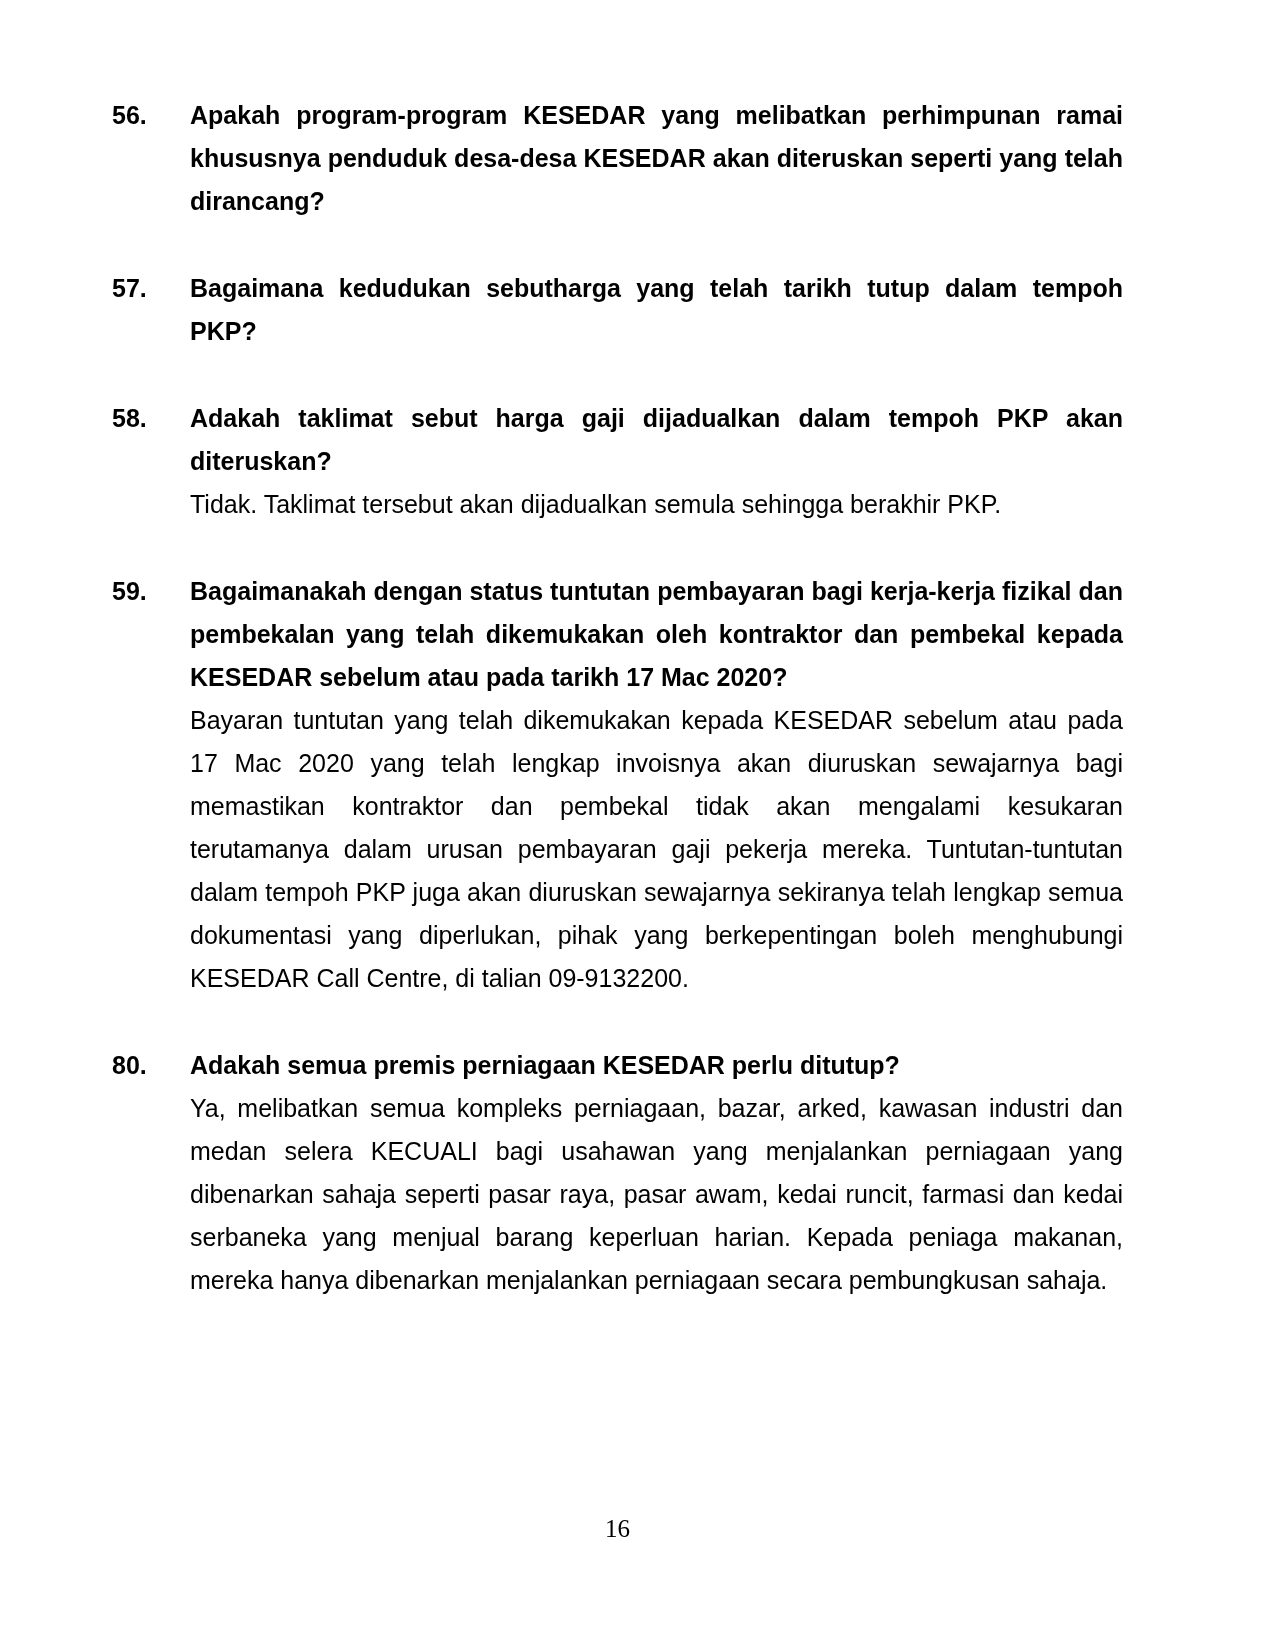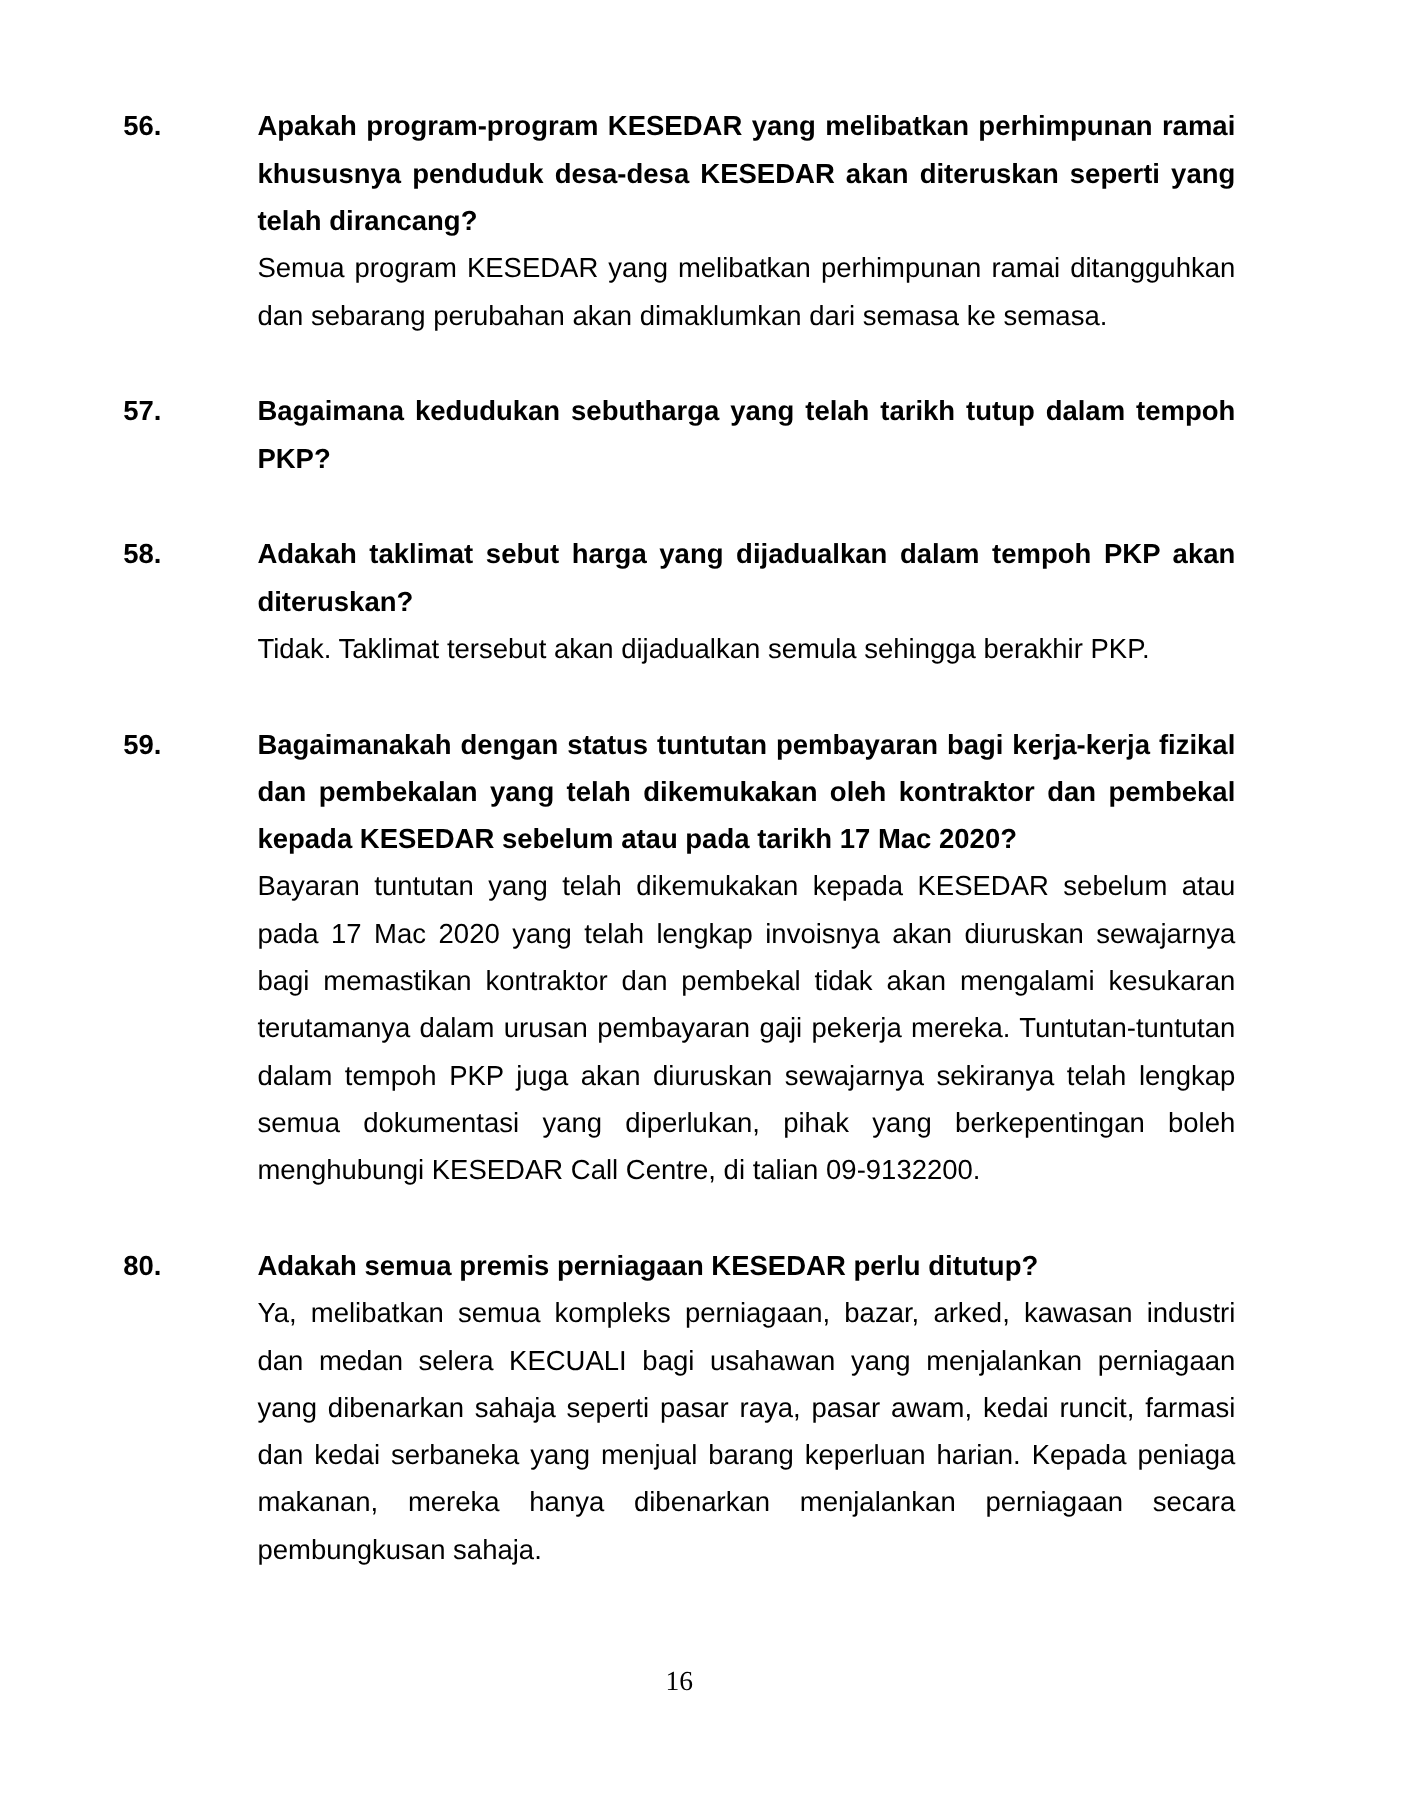--- a/index.html
+++ b/index.html
@@ -21,21 +21,20 @@
   .content {
     position: absolute;
     top: 94px;
     left: 112px;
     width: 1011px;
   }
   .faq-item {
     display: flex;
     align-items: flex-start;
     margin-bottom: 44px;
-    gap: 44px;
   }
   .faq-number {
     flex: 0 0 78px;
     font-weight: bold;
   }
   .faq-body {
     flex: 1 1 auto;
     min-width: 0;
   }
   .faq-question {
@@ -61,35 +60,34 @@
 </head>
 <body>
 
 <div class="page">
   <div class="content">
 
     <div class="faq-item">
       <div class="faq-number">56.</div>
       <div class="faq-body">
         <div class="faq-question">Apakah program-program KESEDAR yang melibatkan perhimpunan ramai khususnya penduduk desa-desa KESEDAR akan diteruskan seperti yang telah dirancang?</div>
-        <div class="faq-answer"><span>Semua program KESEDAR yang melibatkan perhimpunan ramai ditangguhkan dan sebarang perubahan akan dimaklumkan dari semasa ke semasa.</span><span class="bold-part"></span></div>
       </div>
     </div>
 
     <div class="faq-item">
       <div class="faq-number">57.</div>
       <div class="faq-body">
         <div class="faq-question">Bagaimana kedudukan sebutharga yang telah tarikh tutup dalam tempoh PKP?</div>
       </div>
     </div>
 
     <div class="faq-item">
       <div class="faq-number">58.</div>
       <div class="faq-body">
-        <div class="faq-question">Adakah taklimat sebut harga yang dijadualkan dalam tempoh PKP akan diteruskan?</div>
+        <div class="faq-question">Adakah taklimat sebut harga gaji dijadualkan dalam tempoh PKP akan diteruskan?</div>
         <div class="faq-answer"><span>Tidak. Taklimat tersebut akan dijadualkan semula sehingga berakhir PKP.</span><span class="bold-part"></span></div>
       </div>
     </div>
 
     <div class="faq-item">
       <div class="faq-number">59.</div>
       <div class="faq-body">
         <div class="faq-question">Bagaimanakah dengan status tuntutan pembayaran bagi kerja-kerja fizikal dan pembekalan yang telah dikemukakan oleh kontraktor dan pembekal kepada KESEDAR sebelum atau pada tarikh 17 Mac 2020?</div>
         <div class="faq-answer"><span>Bayaran tuntutan yang telah dikemukakan kepada KESEDAR sebelum atau pada 17 Mac 2020 yang telah lengkap invoisnya akan diuruskan sewajarnya bagi memastikan kontraktor dan pembekal tidak akan mengalami kesukaran terutamanya dalam urusan pembayaran gaji pekerja mereka. Tuntutan-tuntutan dalam tempoh PKP juga akan diuruskan sewajarnya sekiranya telah lengkap semua dokumentasi yang diperlukan, pihak yang berkepentingan boleh menghubungi </span><span class="bold-part">KESEDAR Call Centre, di talian 09-9132200.</span></div>
       </div>

